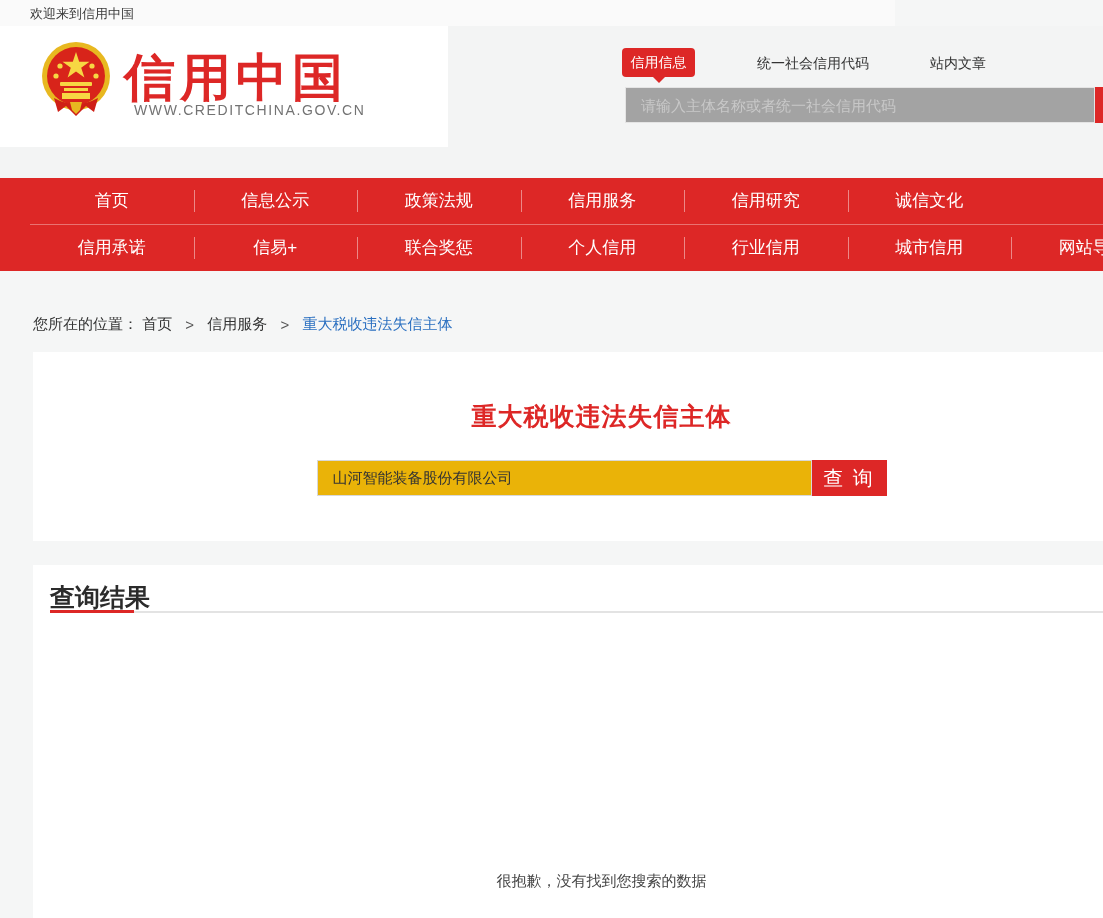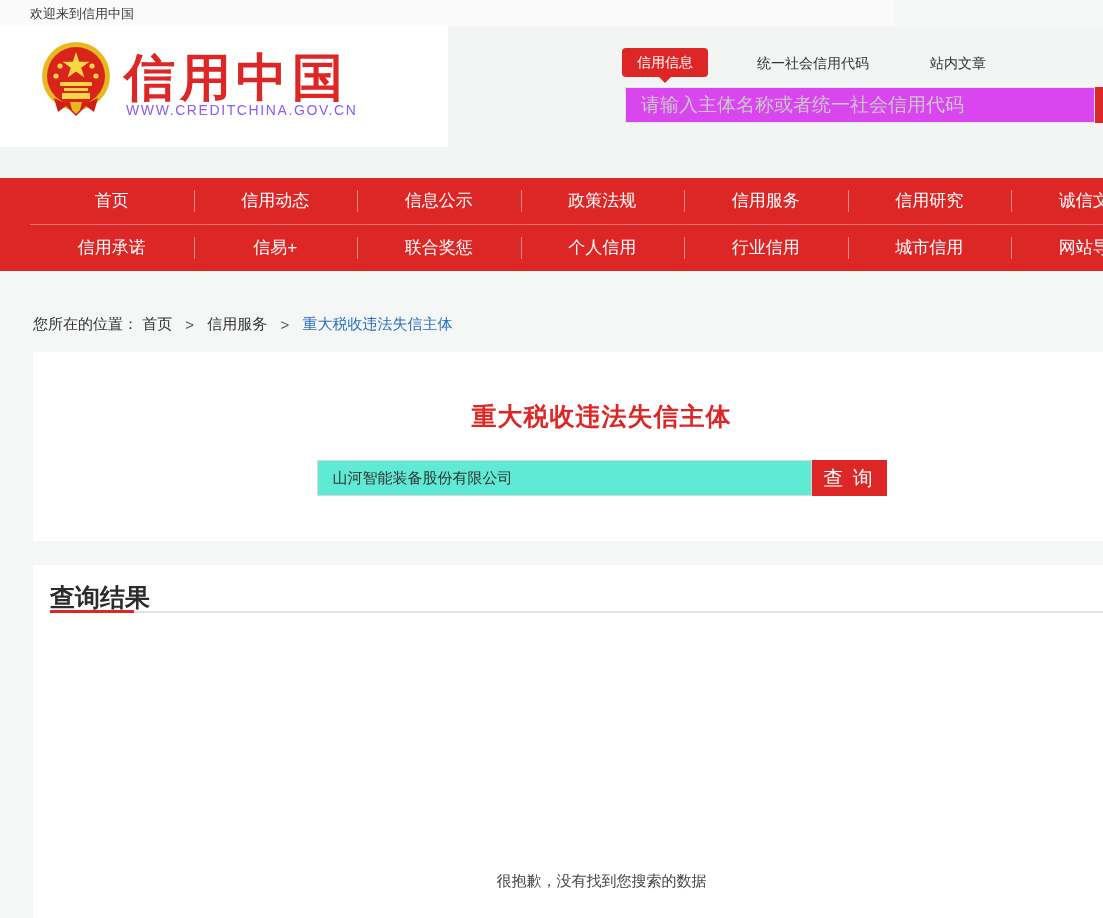--- a/index.html
+++ b/index.html
@@ -14,38 +14,38 @@
 
   
   .header-band { position:absolute; left:0; top:26px; width:1103px; height:152px; background:#f3f4f4; }
   .logo-white { position:absolute; left:0; top:0; width:448px; height:121px; background:#ffffff; }
   .emblem { position:absolute; left:40px; top:14px; width:72px; height:78px; cursor:pointer; }
   .brand-title {
     position:absolute; left:124px; top:24px; font-size:51px; font-weight:700;
     color:#dd2726; letter-spacing:5px; line-height:1.1; cursor:pointer; white-space:nowrap;
   }
   .brand-url {
-    position:absolute; left:126px; top:76px; font-size:14px; color:#8b5cf6; letter-spacing:1.6px; white-space:nowrap;
+    position:absolute; left:134px; top:76px; font-size:14px; color:#737373; letter-spacing:1.6px; white-space:nowrap;
   }
   
   .tab-active {
-    position:absolute; left:622px; top:22px; width:86px; height:29px; background:#dd2726;
+    position:absolute; left:622px; top:22px; width:73px; height:29px; background:#dd2726;
     color:#fff; font-size:14px; text-align:center; line-height:29px; border-radius:4px; cursor:pointer;
   }
   .tab-active .pointer {
     position:absolute; left:50%; bottom:-6px; margin-left:-6px; width:0; height:0;
     border-left:6px solid transparent; border-right:6px solid transparent; border-top:6px solid #dd2726;
   }
   .tab-plain { position:absolute; top:29px; font-size:14px; color:#333; cursor:pointer; white-space:nowrap; }
   .tab-code { left:757px; }
   .tab-article { left:930px; }
   
   .hsearch {
-    position:absolute; left:625px; top:61px; width:470px; height:36px; background:#d946ef;
-    border:1px solid #e4e4e4; font-size:19px; padding-left:15px; color:#333; outline:none;
+    position:absolute; left:625px; top:61px; width:470px; height:36px; background:#a3a3a3;
+    border:1px solid #e4e4e4; font-size:15px; padding-left:15px; color:#333; outline:none;
   }
   .hsearch::placeholder { color:#c8c8c8; }
   .hsearch-btn {
     position:absolute; left:1095px; top:61px; width:8px; height:36px; background:#dd2726;
     border:none; cursor:pointer;
   }
 
   
   .nav { position:absolute; left:0; top:178px; width:1103px; height:93px; background:#dd2726; }
   .nav-row { position:absolute; left:30px; width:1145px; height:46px; display:flex; }
@@ -68,21 +68,21 @@
   .bc-current { color:#2a6fc0; cursor:pointer; }
 
   
   .panel1 { position:absolute; left:33px; top:352px; width:1137px; height:189px; background:#fff; }
   .page-title {
     position:absolute; top:48px; width:100%; text-align:center;
     font-size:25px; font-weight:700; color:#dd2726; letter-spacing:1px;
   }
   .query-row { position:absolute; top:108px; left:50%; transform:translateX(-50%); display:flex; }
   .query-input {
-    width:495px; height:36px; border:1px solid #d8d8d8; background:#5eead4;
+    width:495px; height:36px; border:1px solid #d8d8d8; background:#eab308;
     font-size:15px; color:#333; padding-left:15px; outline:none;
   }
   .query-btn {
     width:75px; height:36px; background:#dd2726; color:#fff; border:none;
     font-size:20px; letter-spacing:2px; cursor:pointer;
   }
 
   
   .panel2 { position:absolute; left:33px; top:565px; width:1137px; height:353px; background:#fff; }
   .results-heading {
@@ -127,21 +127,20 @@
   <div class="tab-plain tab-code">统一社会信用代码</div>
   <div class="tab-plain tab-article">站内文章</div>
 
   <input class="hsearch" type="text" placeholder="请输入主体名称或者统一社会信用代码" style="">
   <button class="hsearch-btn"></button>
 </div>
 
 <nav class="nav">
   <div class="nav-row r1">
     <div class="nav-item">首页</div>
-    <div class="nav-item">信用动态</div>
     <div class="nav-item">信息公示</div>
     <div class="nav-item">政策法规</div>
     <div class="nav-item">信用服务</div>
     <div class="nav-item">信用研究</div>
     <div class="nav-item">诚信文化</div>
   </div>
   <div class="nav-divider"></div>
   <div class="nav-row r2">
     <div class="nav-item">信用承诺</div>
     <div class="nav-item">信易+</div>

